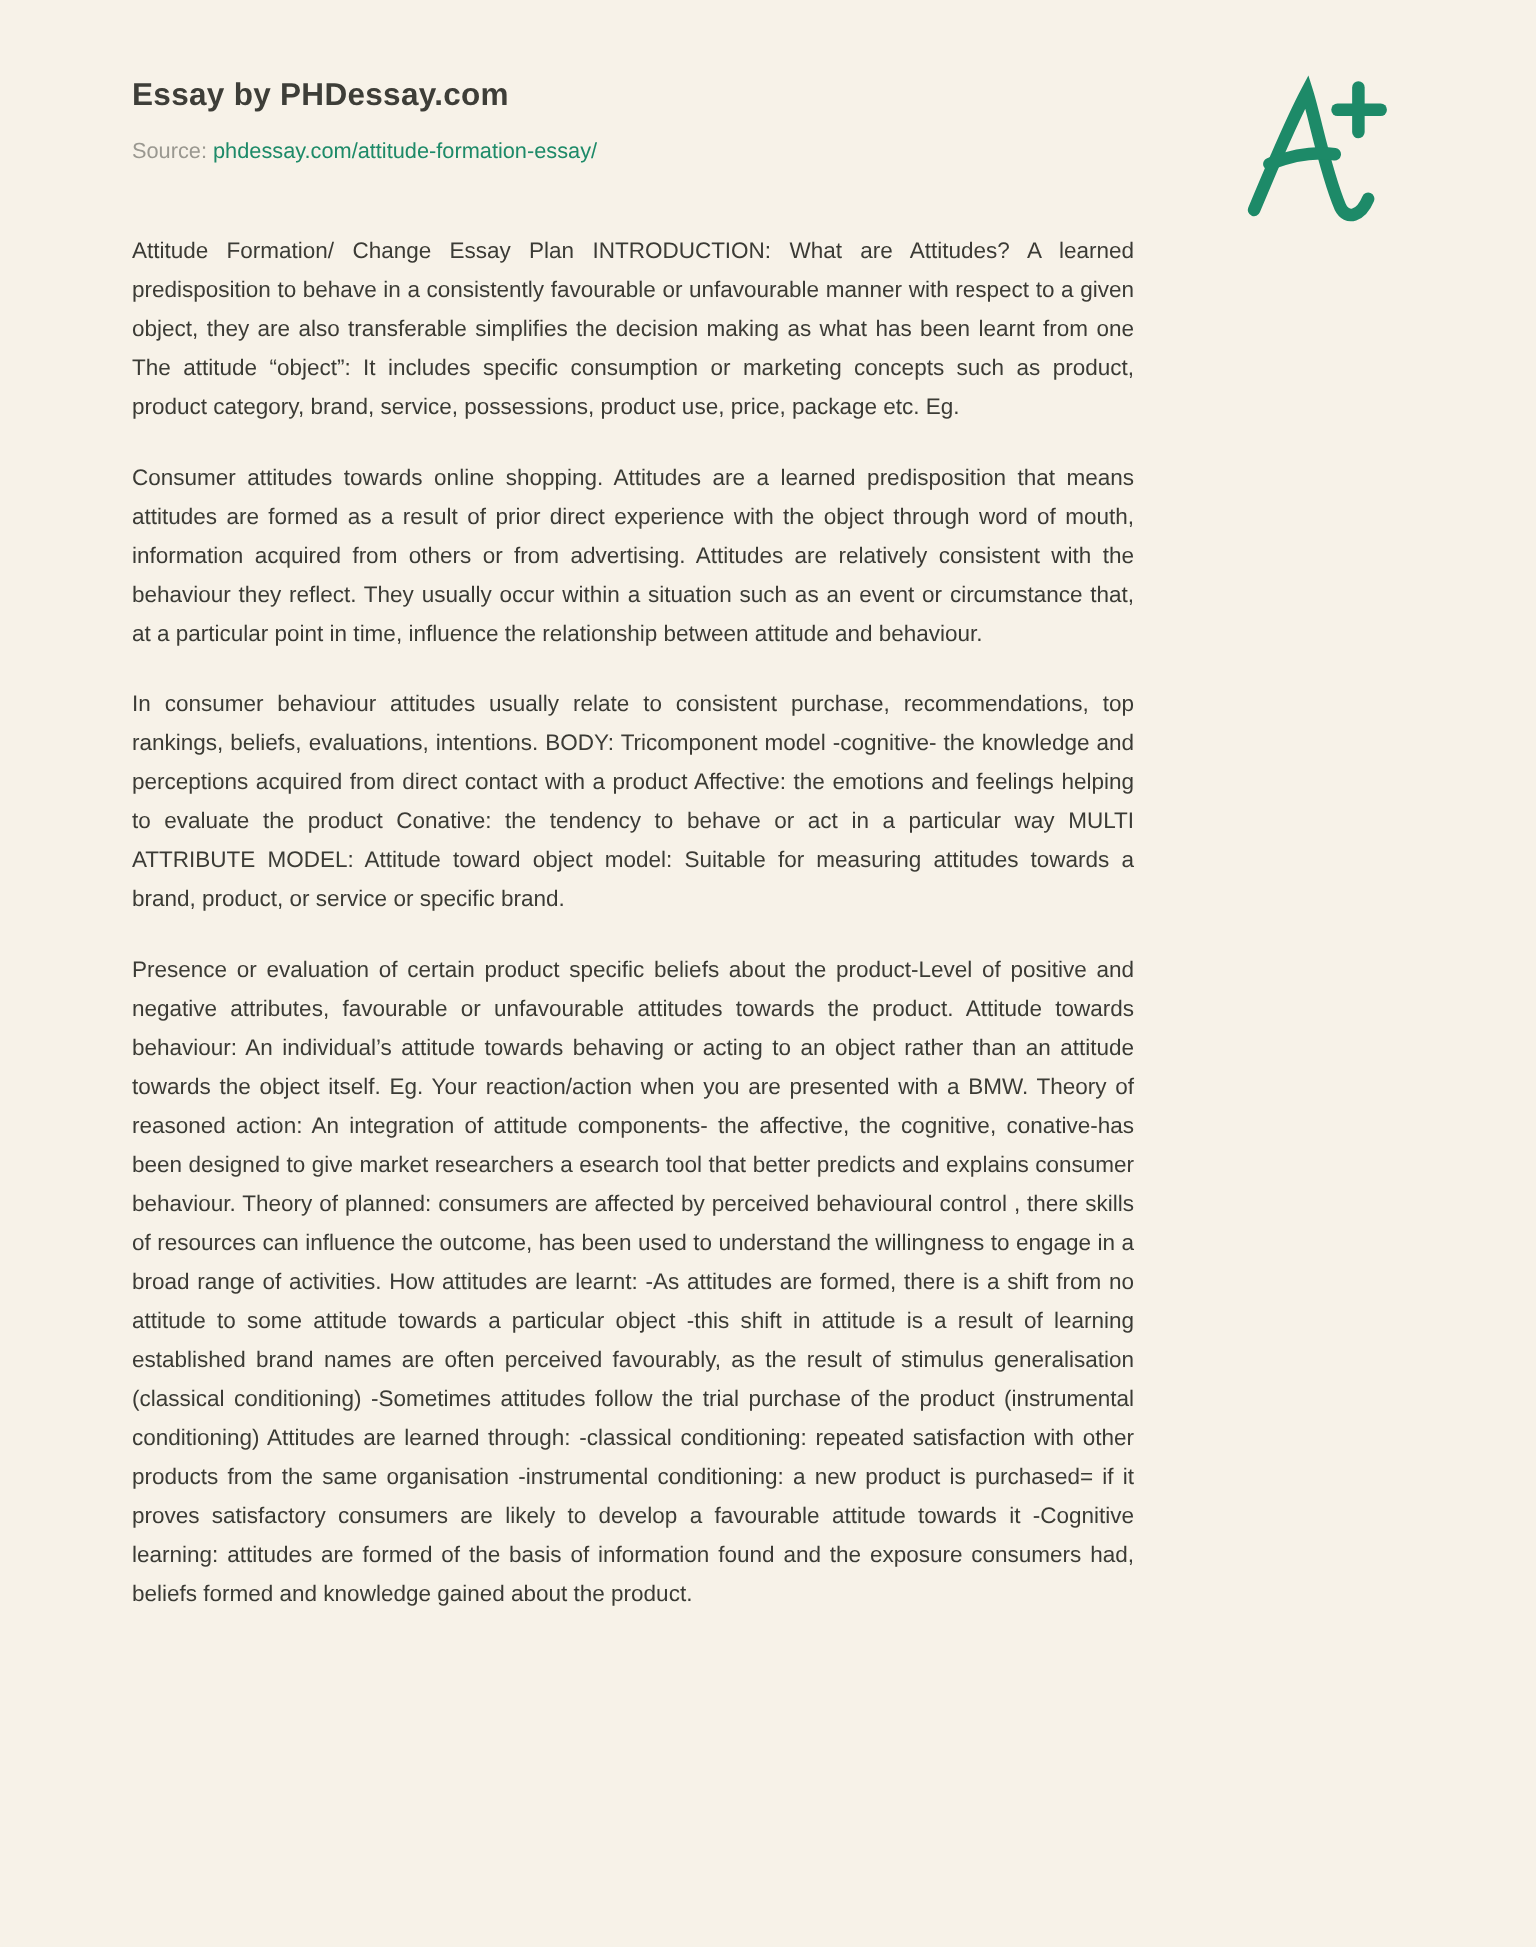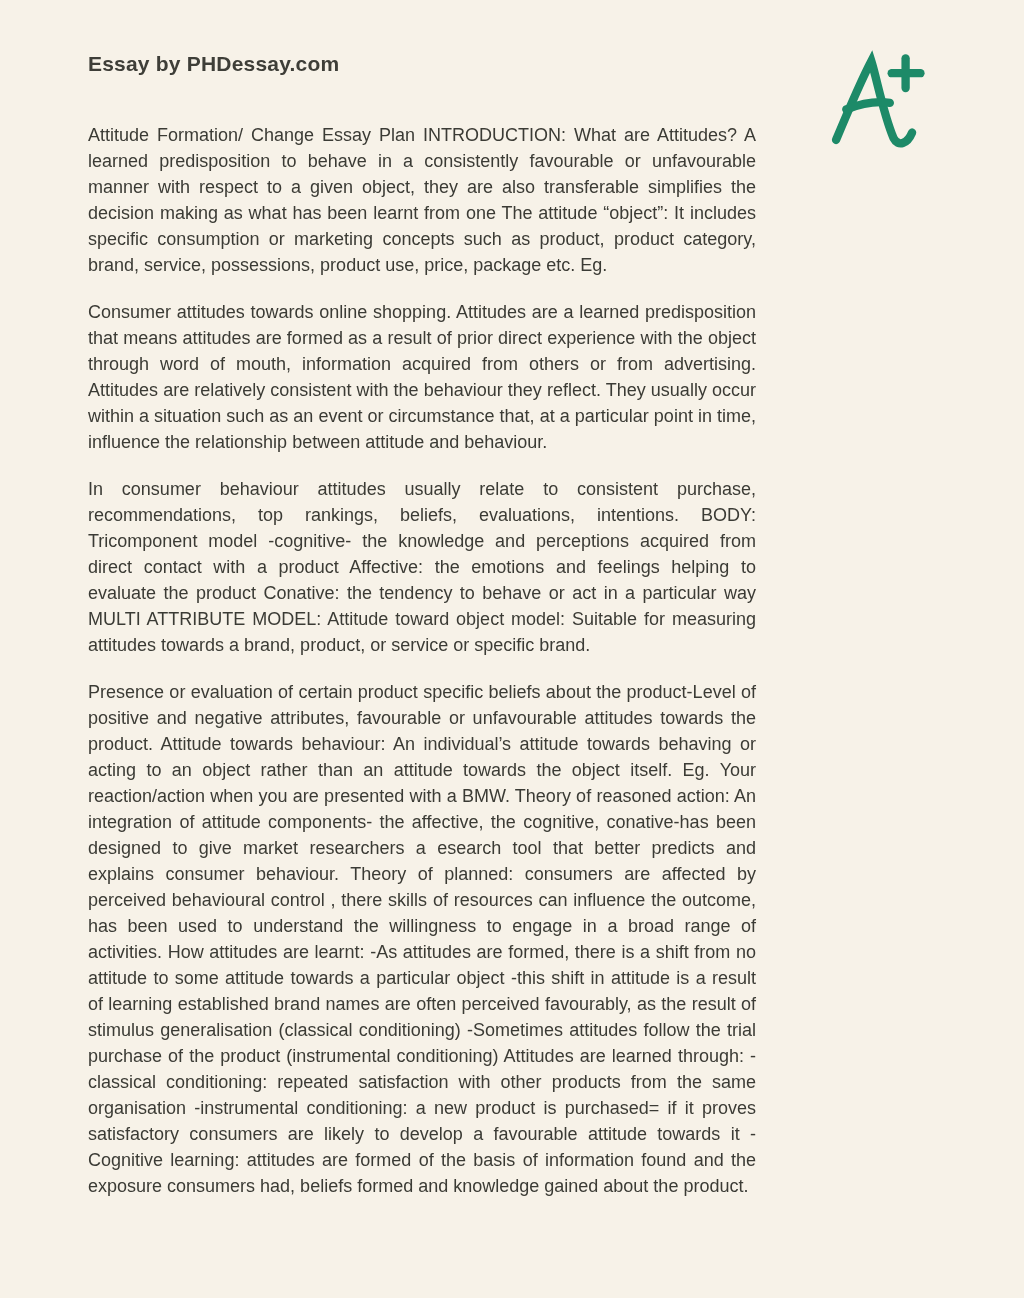--- a/index.html
+++ b/index.html
@@ -45,34 +45,39 @@
   }
   .title {
     margin-top: 64px;
     font-size: 31px;
     font-weight: 700;
     color: #30302b;
     letter-spacing: 0.2px;
   }
   .body { margin-top: 46px; }
   .body p {
-    font-size: 18px;
+    font-size: 15px;
     line-height: 26px;
     text-align: justify;
     margin: 0 0 21px 0;
     color: #3b3b35;
   }
 </style>
 </head>
 <body>
 
 <div class="page">
 
   <div class="header">
     <div class="byline">Essay by PHDessay.com</div>
+    <div class="source">
+      <span class="source-label">Source:</span>
+      <span> </span>
+      <a class="source-link">phdessay.com/attitude-formation-essay/</a>
+    </div>
   </div>
 
   <div class="logo">
     <span>
       <svg viewBox="0 0 110 112" width="102" height="106" aria-hidden="true">
         <g fill="none" stroke="#1d8a68" stroke-width="9" stroke-linecap="round">
           <path d="M13 98 C 28 62, 42 30, 51 13 C 57 32, 64 70, 75 96 C 80 106, 90 102, 95 90"></path>
           <path d="M24 65 C 42 58, 58 56, 71 58"></path>
           <path d="M88 10 L 88 42"></path>
           <path d="M73 26 L 104 26"></path>

